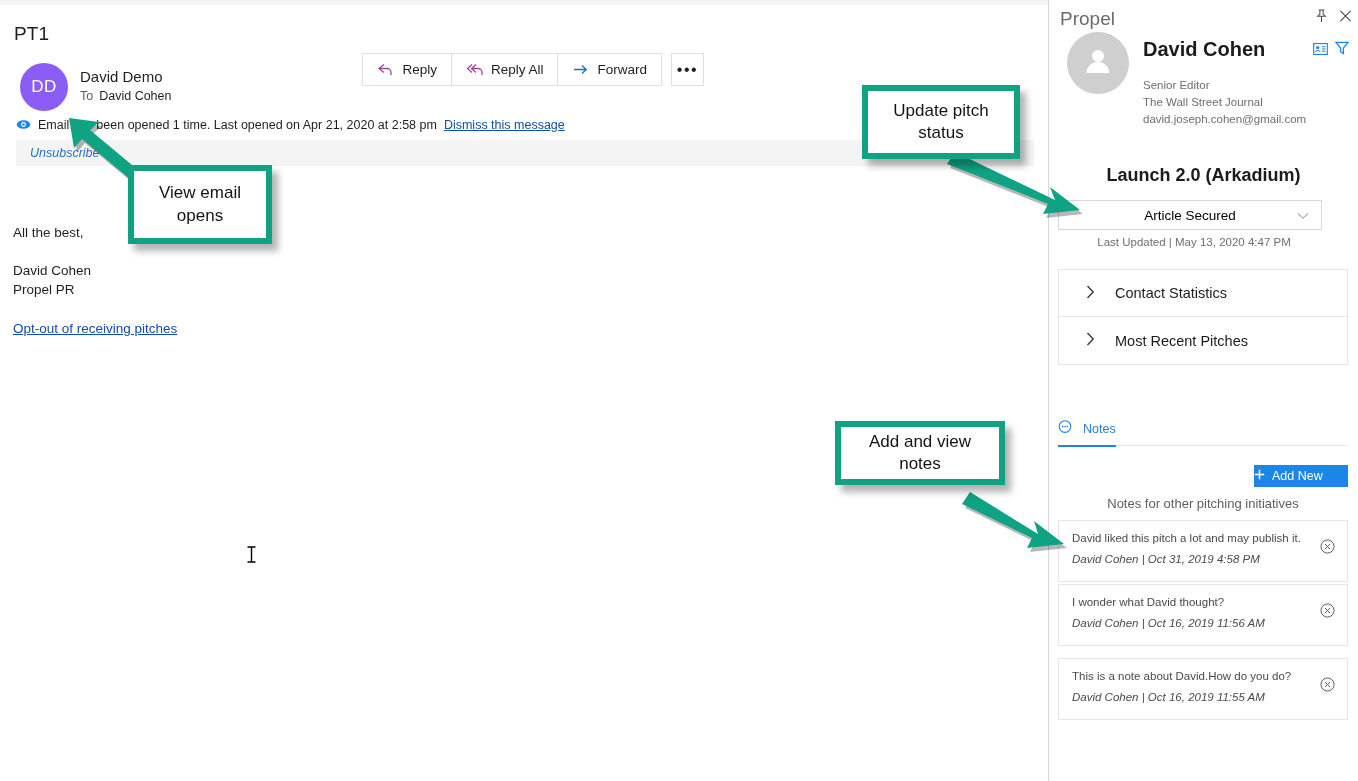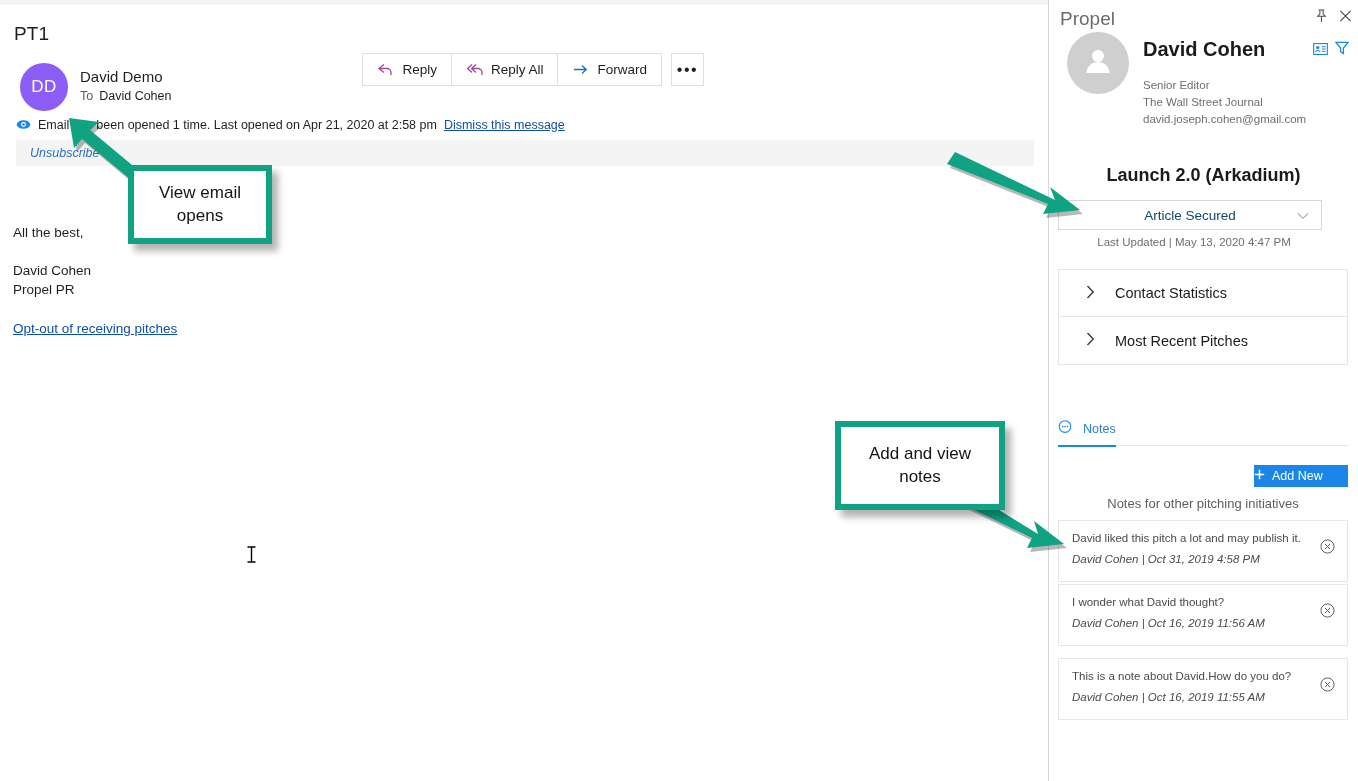--- a/index.html
+++ b/index.html
@@ -77,21 +77,21 @@
   }
   .contact-name { position:absolute; left:94px; top:38px; font-size:20px; font-weight:bold; color:#1b1b1b; }
   .contact-meta { position:absolute; left:94px; font-size:11.5px; color:#6e6e6e; }
   .card-ic   { position:absolute; left:264px; top:41px; cursor:pointer; }
   .filter-ic { position:absolute; left:286px; top:41px; cursor:pointer; }
 
   .campaign-title { position:absolute; left:0; top:165px; width:309px; text-align:center; font-size:18px; font-weight:bold; color:#1b1b1b; }
   .status-select {
     position:absolute; left:9px; top:200px; width:264px; height:30px;
     border:1px solid #d8d8d8; background:#fff; display:flex; align-items:center; justify-content:center;
-    font-size:13.5px; color:#0c4a6e; cursor:pointer;
+    font-size:13.5px; color:#000000; cursor:pointer;
   }
   .sel-chev { position:absolute; right:12px; top:9px; color:#b4b4b4; font-size:11px; }
   .last-updated { position:absolute; left:0; top:236px; width:290px; text-align:center; font-size:11.5px; color:#6e6e6e; }
 
   .accordion { position:absolute; left:9px; top:269px; width:290px; border:1px solid #e6e6e6; }
   .acc-row {
     height:47px; display:flex; align-items:center; gap:20px; padding-left:27px;
     border-bottom:1px solid #e6e6e6; font-size:14.5px; color:#1b1b1b; cursor:pointer; background:#fff;
   }
   .acc-row:last-child { border-bottom:none; }
@@ -352,21 +352,27 @@
     <path d="M0 0 L68 42 L64 29 L94 52 L57 56 L62 46 L-8 12 Z" fill="#0fa383"></path>
   </svg>
 
   <div class="callout" style="left:128px; top:165px; width:144px; height:79px;">
     <div>
       <span>View email</span><br>
       <span>opens</span>
     </div>
   </div>
 
-
-  <div class="callout" style="left:835px; top:421px; width:170px; height:89px;">
+  <div class="callout" style="left:862px; top:85px; width:158px; height:74px;">
+    <div>
+      <span>Update pitch</span><br>
+      <span>status</span>
+    </div>
+  </div>
+
+  <div class="callout" style="left:835px; top:421px; width:170px; height:64px;">
     <div>
       <span>Add and view</span><br>
       <span>notes</span>
     </div>
   </div>
 
 </div>
 
 </body></html>

